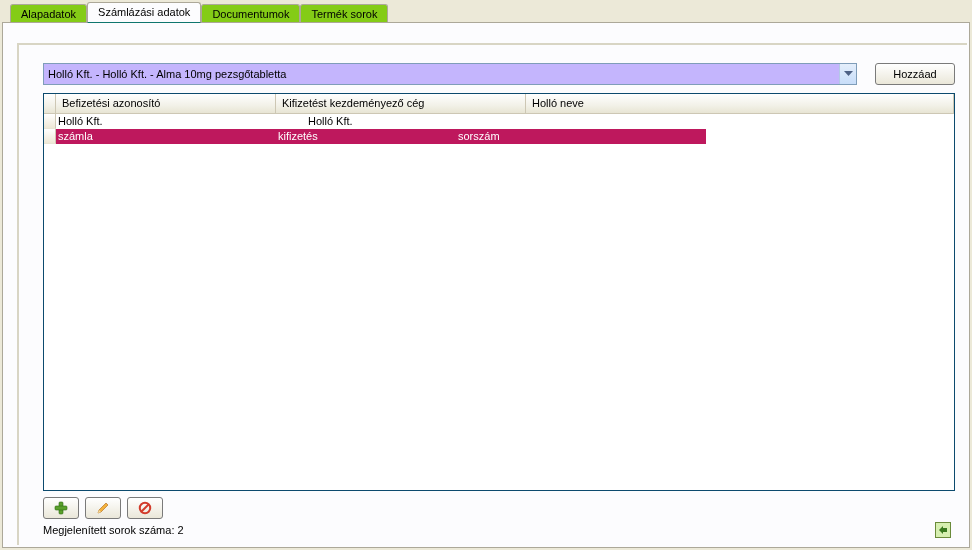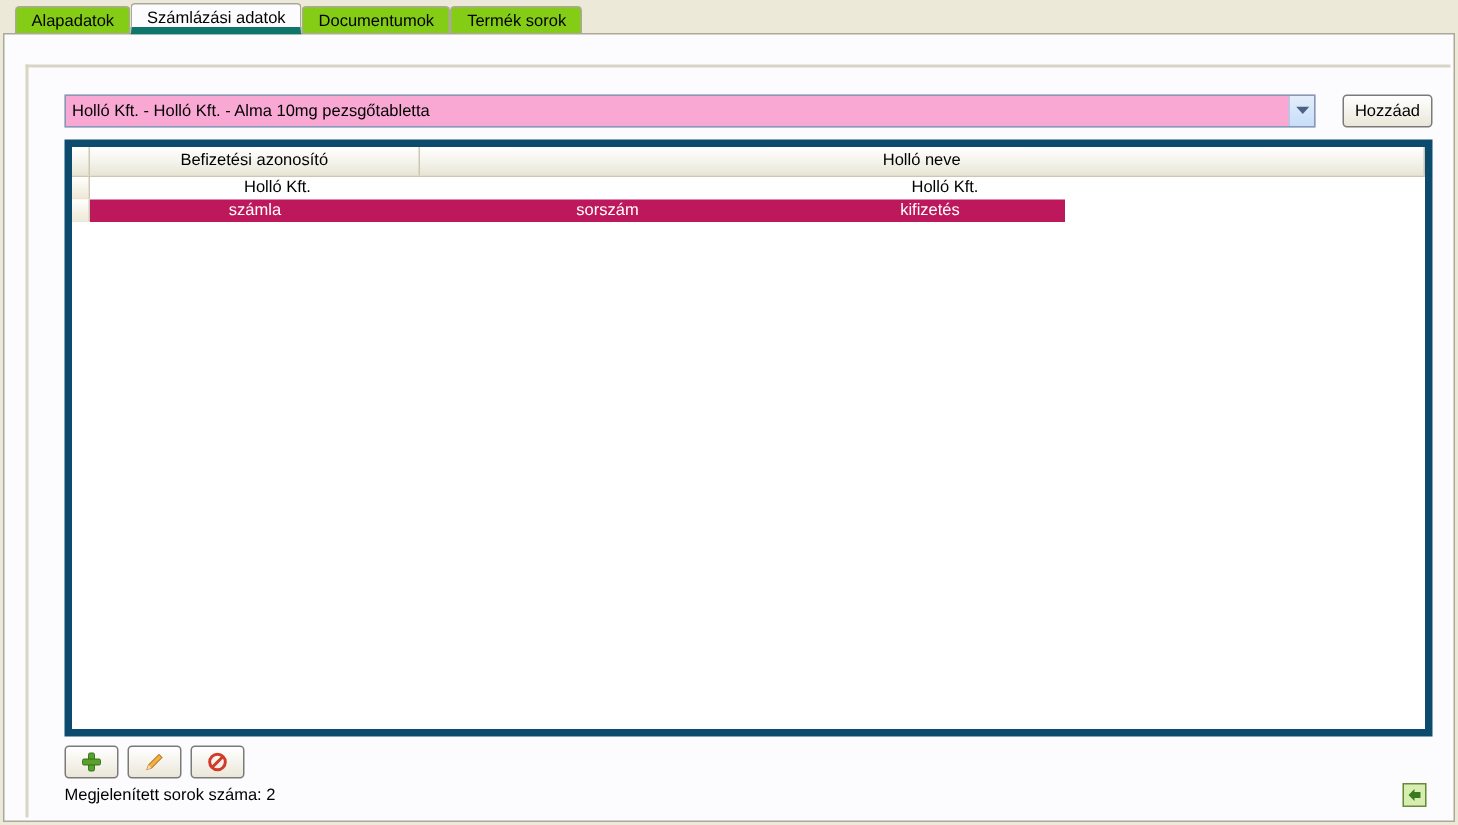--- a/index.html
+++ b/index.html
@@ -29,21 +29,21 @@
     border-top-left-radius: 3px;
     border-top-right-radius: 3px;
     cursor: default;
     position: relative;
     top: 1px;
     height: 19px;
     line-height: 12px;
   }
   .tab.active {
     background: #fcfcfe;
-    border-bottom: 5px solid #0f766e;
+    border-bottom: 1px solid #0f766e;
     top: 1px;
     height: 21px;
     z-index: 2;
   }
   .tab-panel {
     border: 1px solid #aca899;
     background: #fcfcfe;
     margin: 0 2px 2px 2px;
     height: 526px;
     position: relative;
@@ -63,55 +63,54 @@
     align-items: center;
     gap: 18px;
     margin-bottom: 8px;
   }
   .combo {
     flex: 1;
     display: flex;
     align-items: center;
     height: 22px;
     border: 1px solid #7f9db9;
-    background: #f9a8d4;
+    background: #c4b5fd;
   }
   .combo-text {
     flex: 1;
     padding: 0 4px;
     white-space: nowrap;
     overflow: hidden;
   }
   .combo-btn {
     width: 17px;
     height: 20px;
     background: linear-gradient(#e4eefb, #c7ddf9);
     border-left: 1px solid #b4c8e8;
     display: flex;
     align-items: center;
     justify-content: center;
   }
   .combo-btn svg { display:block; }
   .add-btn {
-    width: 60px;
+    width: 80px;
     height: 22px;
     border: 1px solid #7a7a7a;
     border-radius: 3px;
     background: linear-gradient(#ffffff, #eae7d9);
     text-align: center;
     line-height: 20px;
     cursor: default;
   }
   .grid {
-    border: 5px solid #0c4a6e;
+    border: 1px solid #0c4a6e;
     background: #fff;
     height: 398px;
     display: flex;
     flex-direction: column;
-    text-align: center;
   }
   .grid-header {
     display: flex;
     height: 20px;
     background: linear-gradient(#ffffff, #f2f1e8 60%, #e8e5d4);
     border-bottom: 1px solid #cdc7b4;
   }
   .grid-header .hcell {
     border-right: 1px solid #cdc7b4;
     padding: 3px 6px 0 6px;
@@ -194,35 +193,36 @@
             </svg>
         </div>
       </div>
       <div class="add-btn"><span>Hozzáad</span></div>
     </div>
 
     <div class="grid">
       <div class="grid-header">
         <div class="hcell rowhead"></div>
         <div class="hcell col1"><span>Befizetési azonosító</span></div>
+        <div class="hcell col2"><span>Kifizetést kezdeményező cég</span></div>
         <div class="hcell col3"><span>Holló neve</span></div>
       </div>
       <div class="grid-body">
         <div class="grid-row">
           <div class="cell rowhead"></div>
           <div class="cell col2">Holló Kft.</div>
           <div class="cell col3">Holló Kft.</div>
         </div>
         <div class="grid-row">
           <div class="cell rowhead"></div>
           <div style="display:flex;flex:1;">
             <div class="selected-area" style="display:flex;width:650px;background:#be185d;color:#fff;">
               <div class="cell col1">számla</div>
+              <div class="cell" style="flex:1;">kifizetés</div>
               <div class="cell col2">sorszám</div>
-              <div class="cell" style="flex:1;">kifizetés</div>
             </div>
             <div style="flex:1;background:#fff;"></div>
           </div>
         </div>
       </div>
     </div>
 
     <div class="toolbar">
       <div class="tool-btn">
         <svg width="14" height="14" viewBox="0 0 14 14">

